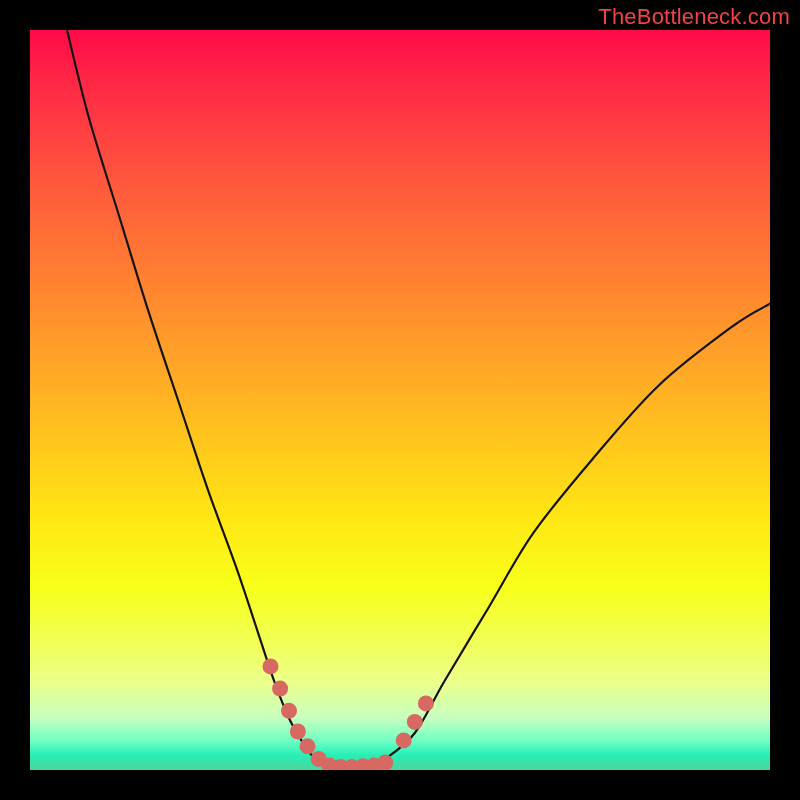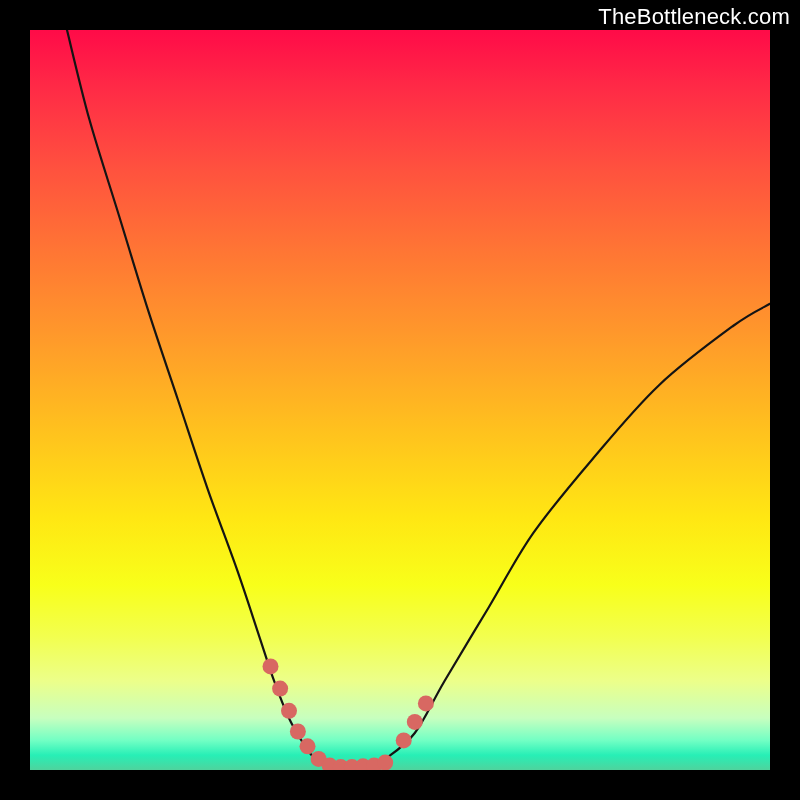--- a/index.html
+++ b/index.html
@@ -48,21 +48,21 @@
   }
   .curve {
     position: absolute;
     inset: 0;
     pointer-events: none;
   }
   .attribution {
     position: absolute;
     top: 4px;
     right: 10px;
-    color: #ffffff;
+    color: #ef4444;
     font-size: 22px;
     font-weight: 500;
     letter-spacing: 0.2px;
   }
 </style>
 </head>
 <body>
 
 <div class="frame">
   <div class="plot-area">

